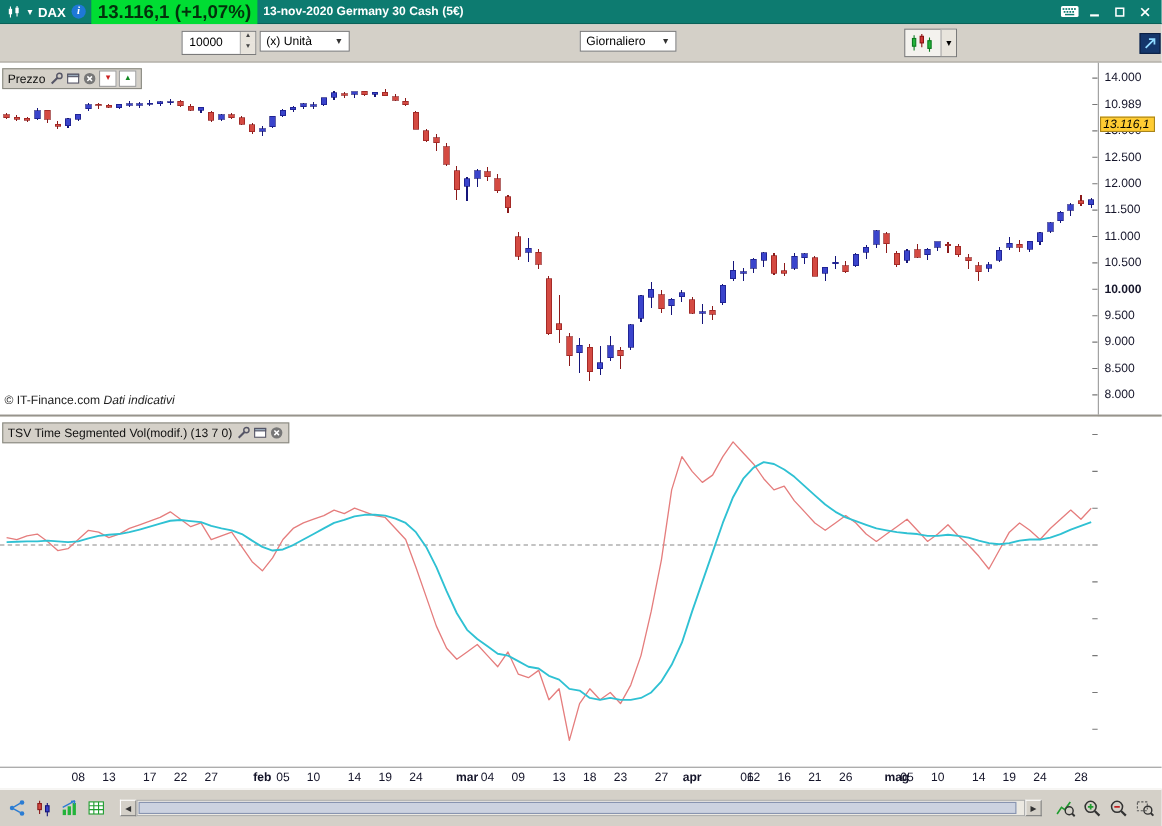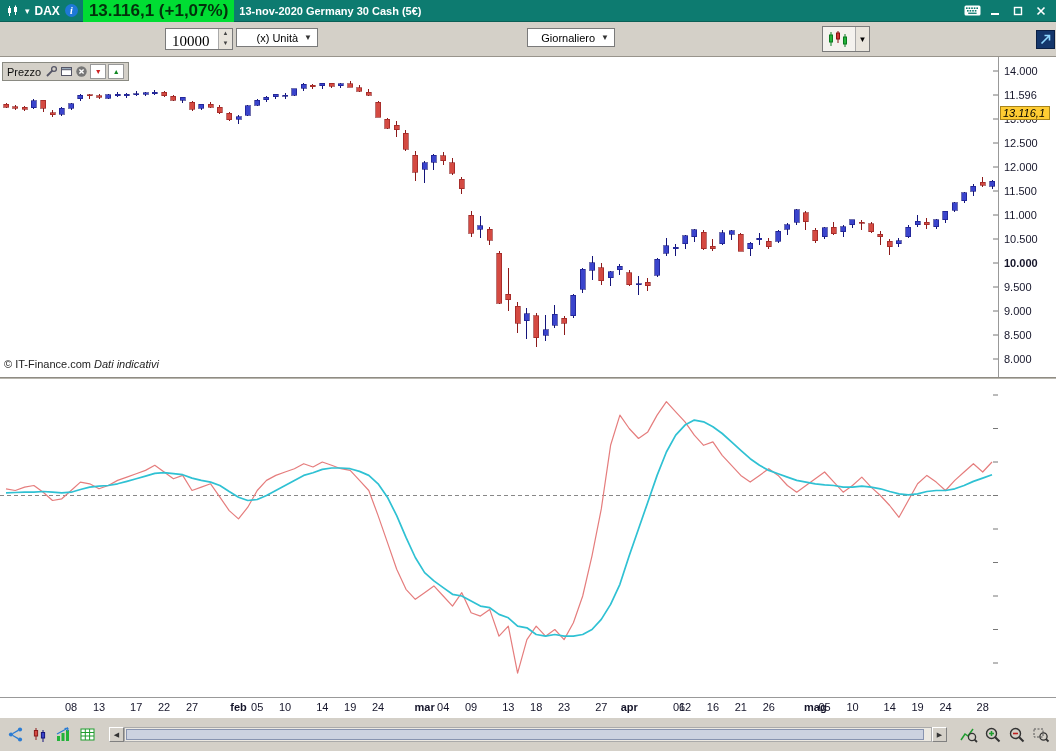--- a/index.html
+++ b/index.html
@@ -14,25 +14,25 @@
   .tb-info{width:13px;height:13px;border-radius:50%;background:#1e78d7;color:#fff;display:inline-flex;align-items:center;justify-content:center;
     font-family:"Liberation Serif",serif;font-style:italic;font-weight:bold;font-size:10px;}
   .tb-quote{background:#00dd33;color:#03310c;font-weight:bold;padding:1px 6px;font-size:17px;}
   .tb-details{font-size:11px;font-weight:bold;}
   .tb-spacer{flex:1;}
   .tb-btn{width:18px;height:15px;display:inline-flex;align-items:center;justify-content:center;cursor:pointer;}
 
   
   .toolbar{position:absolute;left:0;top:22px;width:1056px;height:35px;background:#d4d0c8;border-bottom:1px solid #98948c;box-sizing:border-box;}
   .spin{position:absolute;left:165px;top:6px;width:68px;height:22px;background:#fff;border:1px solid #7a7a7a;display:flex;box-sizing:border-box;}
-  .spin-val{flex:1;font-size:15px;padding:4px 0 0 6px;font-family:Liberation Serif, serif;}
+  .spin-val{flex:1;font-size:11px;padding:4px 0 0 6px;}
   .spin-btns{width:13px;display:flex;flex-direction:column;border-left:1px solid #aaa;}
   .spin-up,.spin-dn{flex:1;font-size:6px;line-height:9px;text-align:center;background:#e8e4dc;color:#444;cursor:pointer;}
   .dd{position:absolute;top:6px;height:19px;background:#fff;border:1px solid #7a7a7a;display:flex;align-items:center;
-    justify-content:flex-end;padding:0 5px;font-size:11px;box-sizing:border-box;cursor:pointer;}
+    justify-content:space-between;padding:0 5px;font-size:11px;box-sizing:border-box;cursor:pointer;}
   .dd-unit{left:236px;width:82px;}
   .dd-tf{left:527px;width:88px;}
   .dd-caret{font-size:8px;color:#333;margin-left:6px;}
   .chartstyle{position:absolute;left:822px;top:4px;width:48px;height:26px;background:#f4f2ee;border:1px solid #7a7a7a;
     display:flex;align-items:stretch;box-sizing:border-box;cursor:pointer;}
   .cs-ico{flex:1;display:flex;align-items:center;justify-content:center;}
   .cs-caret{width:13px;display:flex;align-items:center;justify-content:center;font-size:8px;background:#e8e4dc;border-left:1px solid #aaa;}
   .expand-btn{position:absolute;left:1036px;top:8px;width:19px;height:19px;background:#14366b;border:1px solid #0a1f44;
     display:flex;align-items:center;justify-content:center;box-sizing:border-box;cursor:pointer;}
 
@@ -418,21 +418,21 @@
       <span class="mini-box red">▼</span>
       <span class="mini-box green">▲</span>
     </div>
     <div class="copyright">
       <span>© IT-Finance.com</span>
       <i>Dati indicativi</i>
     </div>
   </div>
   <div class="axis-col" id="price-axis">
       <div class="ytick" style="top: 8px;">14.000</div>
-      <div class="ytick" style="top: 32px;">11.596</div>
+      <div class="ytick" style="top: 32px;">10.989</div>
       <div class="ytick" style="top: 56px;">13.000</div>
       <div class="ytick" style="top: 80px;">12.500</div>
       <div class="ytick" style="top: 104px;">12.000</div>
       <div class="ytick" style="top: 128px;">11.500</div>
       <div class="ytick" style="top: 152px;">11.000</div>
       <div class="ytick" style="top: 176px;">10.500</div>
       <div class="ytick bold" style="top: 200px;">10.000</div>
       <div class="ytick" style="top: 224px;">9.500</div>
       <div class="ytick" style="top: 248px;">9.000</div>
       <div class="ytick" style="top: 272px;">8.500</div>
@@ -450,20 +450,41 @@
         <line x1="993" y1="116.5" x2="998" y2="116.5" stroke="#777" stroke-width="1"></line>
         <line x1="993" y1="150" x2="998" y2="150" stroke="#777" stroke-width="1"></line>
         <line x1="993" y1="183.5" x2="998" y2="183.5" stroke="#777" stroke-width="1"></line>
         <line x1="993" y1="217" x2="998" y2="217" stroke="#777" stroke-width="1"></line>
         <line x1="993" y1="250.5" x2="998" y2="250.5" stroke="#777" stroke-width="1"></line>
         <line x1="993" y1="284" x2="998" y2="284" stroke="#777" stroke-width="1"></line>
         <line x1="0" y1="116.5" x2="993" y2="116.5" stroke="#888" stroke-width="1" stroke-dasharray="4 3"></line>
         <polyline points="6.0,109.8 15.3,111.5 24.6,108.1 33.9,106.5 43.2,113.2 52.5,121.5 61.8,119.8 71.1,111.5 80.4,103.1 89.7,104.8 99.0,109.8 108.3,106.5 117.6,101.4 126.9,98.1 136.2,94.7 145.5,91.4 154.8,86.3 164.1,93.0 173.4,99.8 182.7,96.4 192.0,111.5 201.3,108.1 210.6,104.8 219.9,118.2 229.2,131.6 238.5,139.9 247.8,128.2 257.2,111.5 266.5,101.4 275.8,96.4 285.1,93.0 294.4,89.7 303.7,84.7 313.0,88.0 322.3,83.0 331.6,86.3 340.9,89.7 350.2,91.4 359.5,101.4 368.8,111.5 378.1,136.6 387.4,163.4 396.7,190.2 406.0,210.3 415.3,220.3 424.6,213.7 433.9,206.9 443.2,217.0 452.5,227.1 461.8,213.7 471.1,233.8 480.4,237.1 489.7,230.4 499.0,257.2 508.3,247.2 517.6,294.1 526.9,260.6 536.2,247.2 545.5,257.2 554.8,250.5 564.1,260.6 573.4,243.8 582.7,217.0 592.0,176.8 601.3,129.9 610.6,66.3 619.9,36.1 629.2,49.5 638.5,59.5 647.8,52.9 657.1,36.1 666.4,22.7 675.7,32.8 685.0,42.8 694.3,56.2 703.6,66.3 712.9,62.9 722.2,76.3 731.5,86.3 740.8,96.4 750.2,103.1 759.5,96.4 768.8,89.7 778.1,96.4 787.4,106.5 796.7,113.2 806.0,106.5 815.3,99.8 824.6,93.0 833.9,103.1 843.2,113.2 852.5,106.5 861.8,98.1 871.1,108.1 880.4,116.5 889.7,126.5 899.0,138.3 908.3,121.5 917.6,104.8 926.9,96.4 936.2,103.1 945.5,111.5 954.8,101.4 964.1,93.0 973.4,84.7 982.7,93.0 992.0,83.0" fill="none" stroke="#e57d7d" stroke-width="1.2" stroke-linejoin="round"></polyline>
         <polyline points="6.0,113.8 15.3,113.5 24.6,113.2 33.9,113.2 43.2,112.5 52.5,113.2 61.8,113.8 71.1,113.2 80.4,110.5 89.7,108.1 99.0,107.1 108.3,106.5 117.6,104.8 126.9,102.4 136.2,99.8 145.5,97.1 154.8,94.4 164.1,93.7 173.4,94.7 182.7,95.7 192.0,99.1 201.3,101.4 210.6,103.1 219.9,106.5 229.2,112.5 238.5,118.2 247.8,121.5 257.2,120.5 266.5,116.5 275.8,111.5 285.1,106.5 294.4,101.4 303.7,96.4 313.0,93.7 322.3,90.4 331.6,89.0 340.9,89.0 350.2,89.7 359.5,92.4 368.8,96.4 378.1,104.8 387.4,118.2 396.7,136.6 406.0,158.4 415.3,178.5 424.6,193.6 433.9,201.9 443.2,208.6 452.5,215.3 461.8,217.0 471.1,222.0 480.4,227.1 489.7,228.7 499.0,235.4 508.3,238.8 517.6,247.2 526.9,248.8 536.2,255.5 545.5,257.2 554.8,255.5 564.1,257.2 573.4,257.2 582.7,255.5 592.0,250.5 601.3,240.4 610.6,225.4 619.9,205.3 629.2,176.8 638.5,150.0 647.8,123.2 657.1,96.4 666.4,73.0 675.7,56.2 685.0,46.1 694.3,41.1 703.6,42.8 712.9,47.8 722.2,54.5 731.5,62.9 740.8,71.3 750.2,79.7 759.5,86.3 768.8,91.4 778.1,94.7 787.4,98.1 796.7,101.4 806.0,103.1 815.3,104.8 824.6,105.8 833.9,106.5 843.2,108.1 852.5,108.1 861.8,107.1 871.1,108.1 880.4,109.8 889.7,112.5 899.0,114.8 908.3,115.8 917.6,114.8 926.9,112.5 936.2,111.5 945.5,111.5 954.8,109.8 964.1,106.5 973.4,102.4 982.7,99.1 992.0,95.7" fill="none" stroke="#2fc1d3" stroke-width="1.7" stroke-linejoin="round"></polyline>
       </svg>
+    <div class="pane-bar">
+      <span class="pane-title">TSV Time Segmented Vol(modif.) (13 7 0)</span>
+      <span class="mini-ico">
+        <svg width="13" height="13" viewBox="0 0 13 13">
+            <circle cx="9" cy="4" r="2.4" fill="none" stroke="#556" stroke-width="1.3"></circle>
+            <line x1="2" y1="11" x2="7.3" y2="5.7" stroke="#556" stroke-width="1.9"></line>
+          </svg>
+      </span>
+      <span class="mini-ico">
+        <svg width="13" height="13" viewBox="0 0 13 13">
+            <rect x="1.5" y="2.5" width="10" height="8" fill="#fff" stroke="#556"></rect>
+            <rect x="1.5" y="2.5" width="10" height="2.2" fill="#9ab" stroke="#556"></rect>
+          </svg>
+      </span>
+      <span class="mini-ico">
+        <svg width="13" height="13" viewBox="0 0 13 13">
+            <circle cx="6.5" cy="6.5" r="5.2" fill="#777"></circle>
+            <path d="M4.4 4.4 L8.6 8.6 M8.6 4.4 L4.4 8.6" stroke="#fff" stroke-width="1.4"></path>
+          </svg>
+      </span>
+    </div>
   </div>
 
   <div class="xaxis" id="xaxis">
       <div class="xtick bold" style="left: 33.9px; margin-top: 29px;">2020</div>
       <div class="xtick" style="left: 71.1px;">08</div>
       <div class="xtick" style="left: 99px;">13</div>
       <div class="xtick" style="left: 136.2px;">17</div>
       <div class="xtick" style="left: 164.1px;">22</div>
       <div class="xtick" style="left: 192px;">27</div>
       <div class="xtick bold" style="left: 238.5px;">feb</div>

